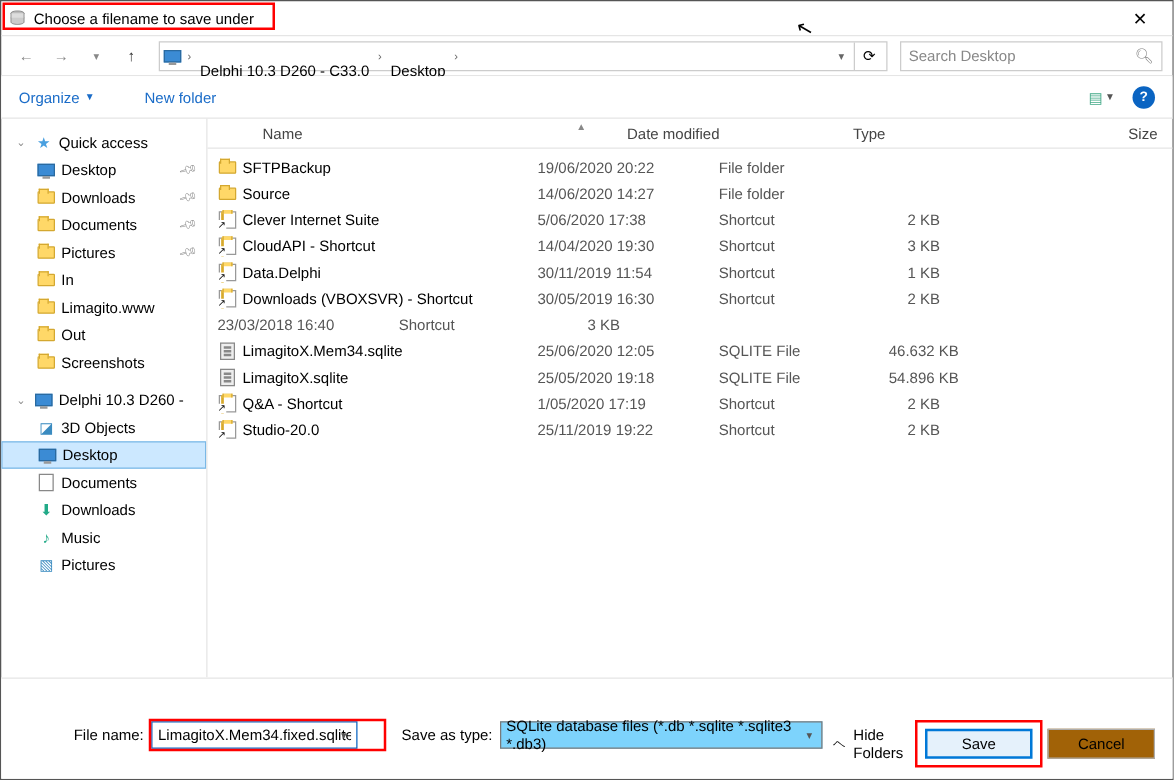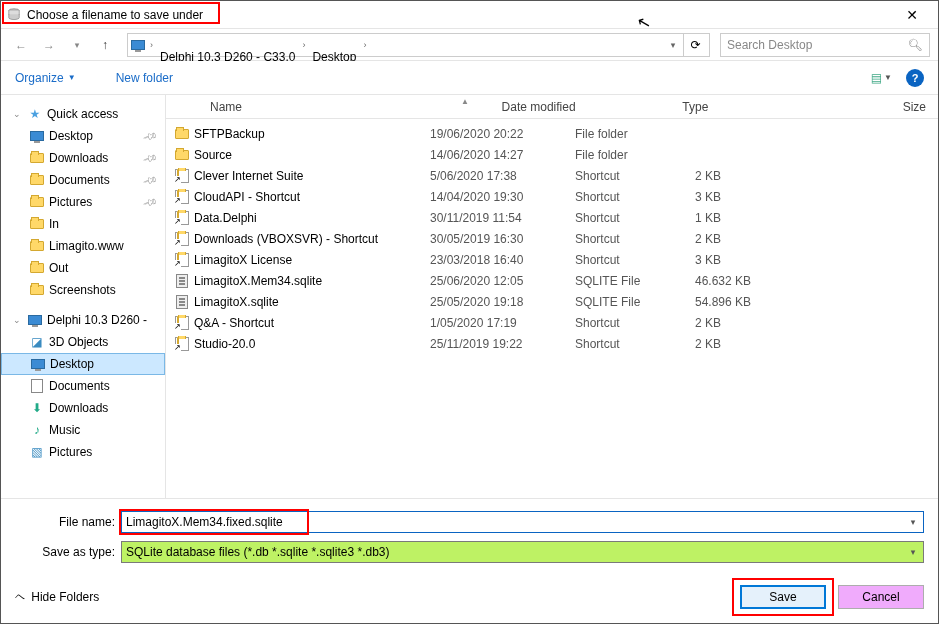--- a/index.html
+++ b/index.html
@@ -47,40 +47,40 @@
 .col-name { width: 256px; }
 .col-date { width: 145px; }
 .col-type { width: 120px; }
 .col-size { width: 100px; text-align: right; justify-content:flex-end; padding-right: 12px;}
 .sort-up { font-size: 8px; color: #888; position:absolute; left:295px; top:2px;}
 .filelist { flex: 1; overflow: auto; padding: 4px 0; }
 .file-row { height: 21px; display: flex; align-items: center; padding-left: 8px; }
 .file-row .fname { width: 256px; display: flex; align-items: center; gap: 4px; overflow:hidden;white-space:nowrap;}
 .file-row .fdate { width: 145px; color: #555; }
 .file-row .ftype { width: 120px; color: #555; }
-.file-row .fsize { width: 100px; text-align: left; color: #555; padding-right: 12px;}
+.file-row .fsize { width: 100px; text-align: center; color: #555; padding-right: 12px;}
 .shortcut-ic {width:14px;height:14px;background:#fff;border:1px solid #999;position:relative;display:inline-block;}
 .shortcut-ic .folder-ic{width:10px;height:7px;margin:1px;}
 .shortcut-ic::after{content:"↗";position:absolute;bottom:-2px;left:-2px;font-size:8px;background:#fff;line-height:8px;}
 .sqlite-ic{width:12px;height:14px;background:#eee;border:1px solid #888;position:relative;}
 .sqlite-ic::before{content:"";position:absolute;top:2px;left:2px;right:2px;height:2px;background:#888;box-shadow:0 3px 0 #888,0 6px 0 #888;}
-.bottom-panel { border-top: 1px solid #e5e5e5; padding: 12px 14px 14px; background: #fff; display:flex;flex-direction:column;gap:8px;}
+.bottom-panel { border-top: 1px solid #e5e5e5; padding: 24px 14px 14px; background: #fff; display:flex;gap:8px;}
 .form-row { display: flex; align-items: center; gap: 6px; }
 .form-row label { width: 100px; text-align: right; }
 .form-row .combo { flex: 1; height: 22px; border: 1px solid #7a7a7a; background: #fff; position: relative; display:flex;align-items:center;padding:0 4px;}
 .form-row .combo input { border:none;outline:none;flex:1;font-size:12px;}
 .form-row .combo .dd { position:absolute;right:2px;top:2px;bottom:2px;width:16px;display:flex;align-items:center;justify-content:center;color:#555;font-size:9px;}
 .combo.filename { border-color:#0a64c2;}
-.combo.type { background:#bef264;}
+.combo.type { background:#7dd3fc;}
 .redbox-filename { position: absolute; left: -3px; top: -3px; width: 190px; height: 26px; border: 2px solid red; pointer-events: none; }
 .button-row { display: flex; align-items: center; margin-top: 14px;}
 .hide-folders { display:flex;align-items:center;gap:6px;}
 .hide-folders .chev{font-size:10px;}
 .action-btns { margin-left: auto; display: flex; gap: 12px; position:relative;}
-.btn { width: 86px; height: 24px; border: 1px solid #adadad; background: #f0abfc; display: flex; align-items: center; justify-content: center; }
+.btn { width: 86px; height: 24px; border: 1px solid #adadad; background: #a16207; display: flex; align-items: center; justify-content: center; }
 .btn.default { border: 2px solid #0078d7; background: #e5f1fb;}
 .redbox-save { position:absolute; left:-8px; top:-7px; width:102px; height:38px; border: 2px solid red; pointer-events:none;}
 .cursor-arrow { position:absolute; left:636px; top:12px; font-size:16px; color:#000; pointer-events:none; transform: rotate(-15deg);}
 </style>
 </head>
 <body>
 
 <div class="window">
   <div class="cursor-arrow">↖</div>
   <div class="redbox-title"></div>
@@ -313,26 +313,20 @@
               <span class="side-icon">
                 <span class="shortcut-ic"><span class="folder-ic"></span></span>
               </span>
               <span>Downloads (VBOXSVR) - Shortcut</span>
             </div>
       <div class="fdate">30/05/2019 16:30</div>
       <div class="ftype">Shortcut</div>
       <div class="fsize">2 KB</div>
     </div>
           <div class="file-row">
-      <div class="fname">
-              <span class="side-icon">
-                <span class="shortcut-ic"><span class="folder-ic"></span></span>
-              </span>
-              <span>LimagitoX License</span>
-            </div>
       <div class="fdate">23/03/2018 16:40</div>
       <div class="ftype">Shortcut</div>
       <div class="fsize">3 KB</div>
     </div>
           <div class="file-row">
       <div class="fname">
               <span class="side-icon">
                 <span class="sqlite-ic"></span>
               </span>
               <span>LimagitoX.Mem34.sqlite</span>

